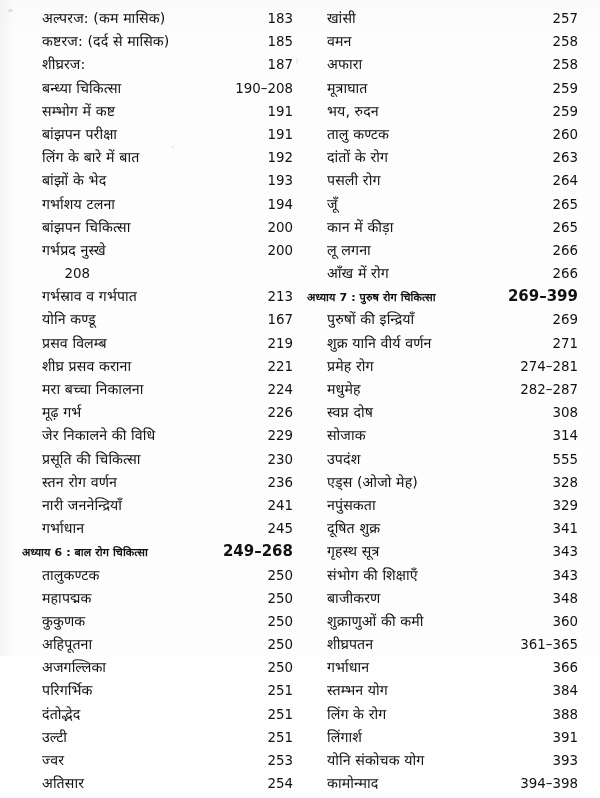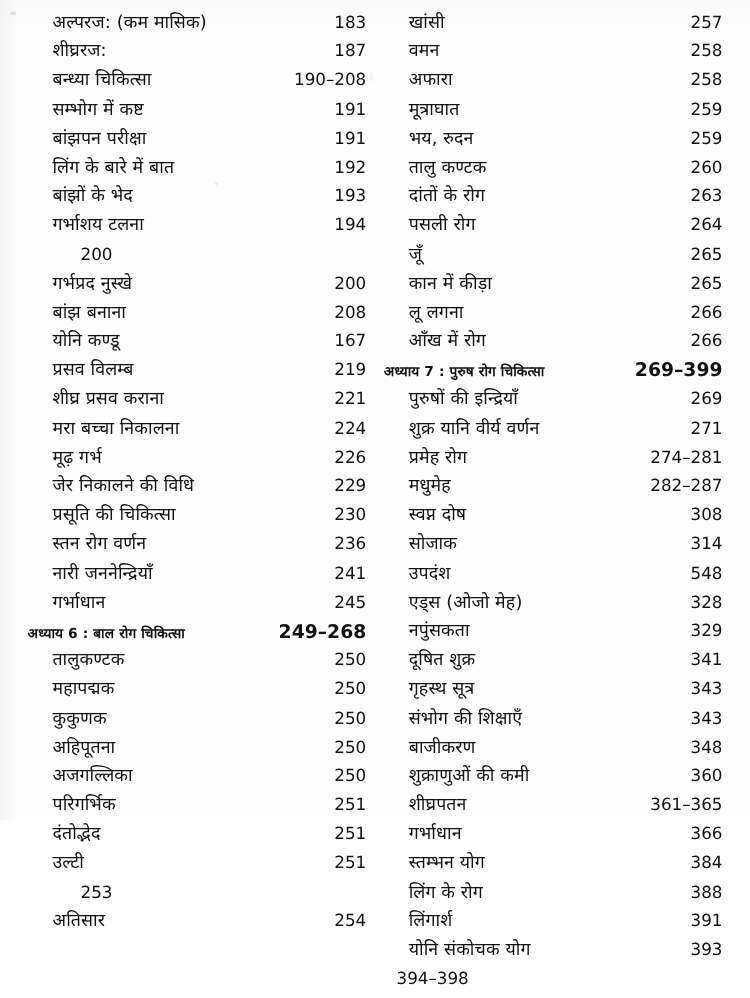--- a/index.html
+++ b/index.html
@@ -89,20 +89,24 @@
 </head>
 <body>
 
 <div id="page">
   <div class="column col-left" id="col-left">
       <div class="toc-row">
         <span class="entry-title">अल्परज: (कम मासिक)</span>
         <span class="entry-page">183</span>
       </div>
       <div class="toc-row">
+        <span class="entry-title">कष्टरज: (दर्द से मासिक)</span>
+        <span class="entry-page">185</span>
+      </div>
+      <div class="toc-row">
         <span class="entry-title">शीघ्ररज:</span>
         <span class="entry-page">187</span>
       </div>
       <div class="toc-row">
         <span class="entry-title">बन्ध्या चिकित्सा</span>
         <span class="entry-page">190–208</span>
       </div>
       <div class="toc-row">
         <span class="entry-title">सम्भोग में कष्ट</span>
         <span class="entry-page">191</span>
@@ -117,29 +121,33 @@
       </div>
       <div class="toc-row">
         <span class="entry-title">बांझों के भेद</span>
         <span class="entry-page">193</span>
       </div>
       <div class="toc-row">
         <span class="entry-title">गर्भाशय टलना</span>
         <span class="entry-page">194</span>
       </div>
       <div class="toc-row">
+        <span class="entry-title">बांझपन चिकित्सा</span>
         <span class="entry-page">200</span>
       </div>
       <div class="toc-row">
         <span class="entry-title">गर्भप्रद नुस्खे</span>
         <span class="entry-page">200</span>
       </div>
       <div class="toc-row">
-        <span class="entry-title">बांझ बनाना</span>
         <span class="entry-page">208</span>
+      </div>
+      <div class="toc-row">
+        <span class="entry-title">गर्भस्राव व गर्भपात</span>
+        <span class="entry-page">213</span>
       </div>
       <div class="toc-row">
         <span class="entry-title">योनि कण्डू</span>
         <span class="entry-page">167</span>
       </div>
       <div class="toc-row">
         <span class="entry-title">प्रसव विलम्ब</span>
         <span class="entry-page">219</span>
       </div>
       <div class="toc-row">
@@ -204,20 +212,21 @@
       </div>
       <div class="toc-row">
         <span class="entry-title">दंतोद्भेद</span>
         <span class="entry-page">251</span>
       </div>
       <div class="toc-row">
         <span class="entry-title">उल्टी</span>
         <span class="entry-page">251</span>
       </div>
       <div class="toc-row">
+        <span class="entry-title">ज्वर</span>
         <span class="entry-page">253</span>
       </div>
       <div class="toc-row">
         <span class="entry-title">अतिसार</span>
         <span class="entry-page">254</span>
       </div>
     </div>
   <div class="column col-right" id="col-right">
       <div class="toc-row">
         <span class="entry-title">खांसी</span>
@@ -290,21 +299,21 @@
       <div class="toc-row">
         <span class="entry-title">स्वप्न दोष</span>
         <span class="entry-page">308</span>
       </div>
       <div class="toc-row">
         <span class="entry-title">सोजाक</span>
         <span class="entry-page">314</span>
       </div>
       <div class="toc-row">
         <span class="entry-title">उपदंश</span>
-        <span class="entry-page">548</span>
+        <span class="entry-page">555</span>
       </div>
       <div class="toc-row">
         <span class="entry-title">एड्स (ओजो मेह)</span>
         <span class="entry-page">328</span>
       </div>
       <div class="toc-row">
         <span class="entry-title">नपुंसकता</span>
         <span class="entry-page">329</span>
       </div>
       <div class="toc-row">
@@ -345,20 +354,21 @@
       </div>
       <div class="toc-row">
         <span class="entry-title">लिंगार्श</span>
         <span class="entry-page">391</span>
       </div>
       <div class="toc-row">
         <span class="entry-title">योनि संकोचक योग</span>
         <span class="entry-page">393</span>
       </div>
       <div class="toc-row">
+        <span class="entry-title">कामोन्माद</span>
         <span class="entry-page">394–398</span>
       </div>
       <div class="toc-row chapter">
         <span class="entry-title">अध्याय 8 : मन्दाग्नि वर्णन</span>
         <span class="entry-page">400–467</span>
       </div>
     </div>
   <div class="speck" style="left:8px; top:9px; width:5px; height:3px;"></div>
   <div class="speck" style="left:172px; top:146px; width:2px; height:2px;"></div>
   <div class="speck" style="left:296px; top:58px; width:2px; height:7px; border-radius:1px; background:rgba(0,0,0,0.05);"></div>

